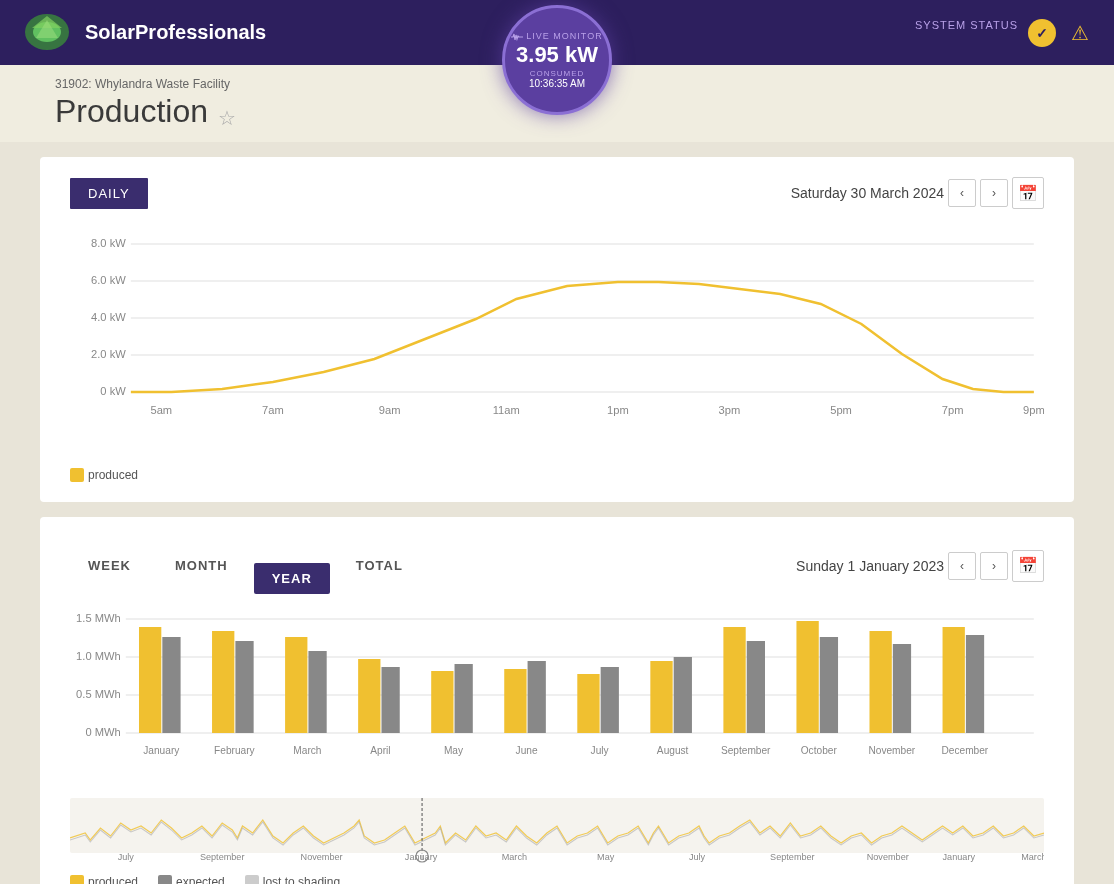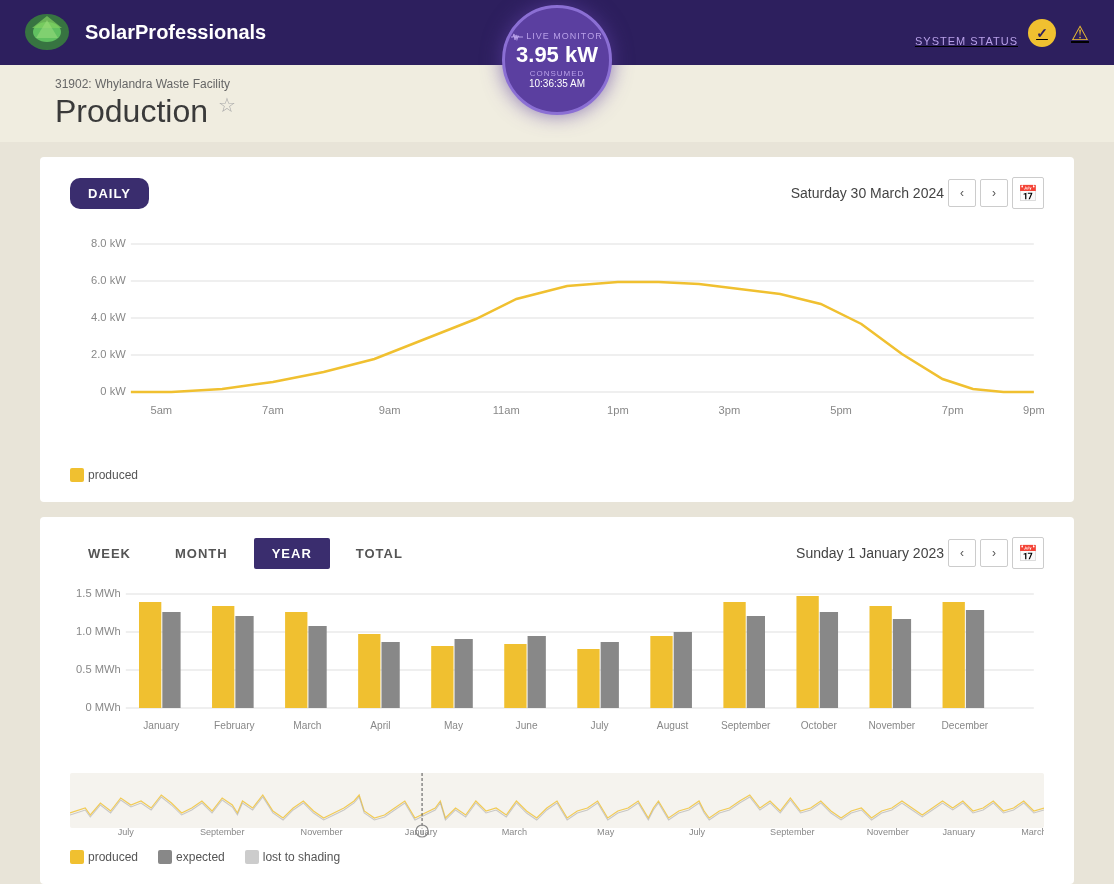--- a/index.html
+++ b/index.html
@@ -67,23 +67,22 @@
       text-transform: uppercase;
       margin-top: 2px;
     }
     .live-monitor-time {
       color: white;
       font-size: 10px;
     }
     .system-status-area {
       margin-left: auto;
       display: flex;
-      align-items: flex-end;
+      align-items: flex-start;
       gap: 10px;
-      text-decoration: underline;
     }
     .system-status-label {
       color: #b8a0e8;
       font-size: 11px;
       letter-spacing: 1px;
     }
     .status-check {
       width: 28px;
       height: 28px;
       border-radius: 50%;
@@ -112,21 +111,21 @@
     }
     .breadcrumb {
       color: #666;
       font-size: 12px;
     }
     .page-title {
       font-size: 32px;
       color: #3a3a3a;
       font-weight: 300;
       display: flex;
-      align-items: flex-start;
+      align-items: flex-end;
       gap: 10px;
       margin-top: 2px;
     }
     .star-icon { color: #aaa; font-size: 20px; cursor: pointer; }
 
     
     .main-content {
       background: #e8e4d8;
       padding: 15px 40px;
     }
@@ -145,24 +144,24 @@
       align-items: center;
       justify-content: space-between;
       margin-bottom: 15px;
     }
     .btn-daily {
       background: #3a2d6e;
       color: white;
       border: none;
       padding: 8px 18px;
       font-size: 13px;
-      font-weight: bold;
+      font-weight: normal;
       letter-spacing: 1px;
       cursor: pointer;
-      border-radius: 10px;
+      border-radius: 1px;
     }
     .date-nav {
       display: flex;
       align-items: center;
       gap: 4px;
       color: #444;
       font-size: 14px;
     }
     .nav-btn {
       background: none;
@@ -228,20 +227,21 @@
       font-size: 13px;
       font-weight: bold;
       letter-spacing: 1px;
       cursor: pointer;
       color: #555;
     }
     .tab-btn.active {
       background: #3a2d6e;
       color: white;
       border-radius: 2px;
+      margin-top: 26px;
     }
 
     .mini-chart-area {
       width: 100%;
       margin-top: 10px;
       position: relative;
     }
   </style>
 </head>
 <body>

